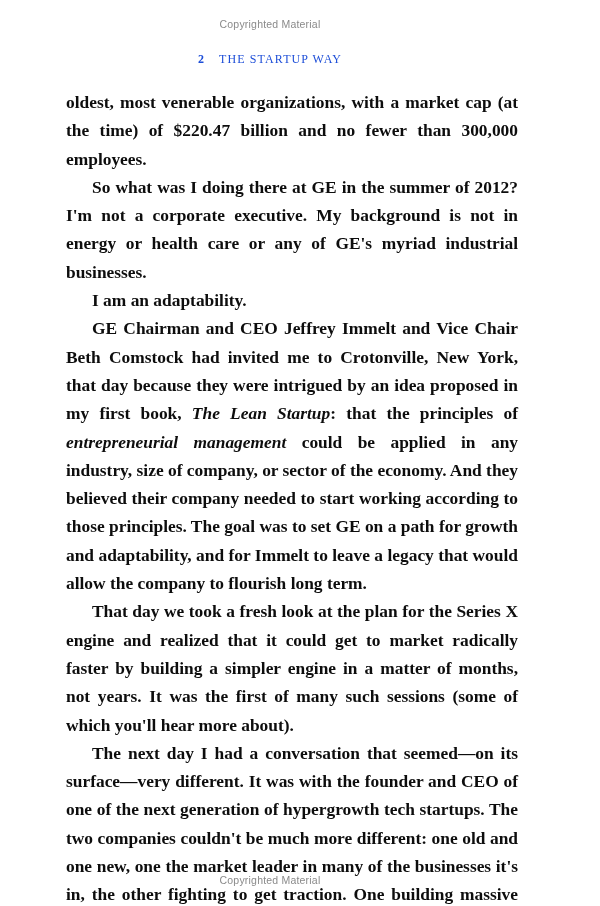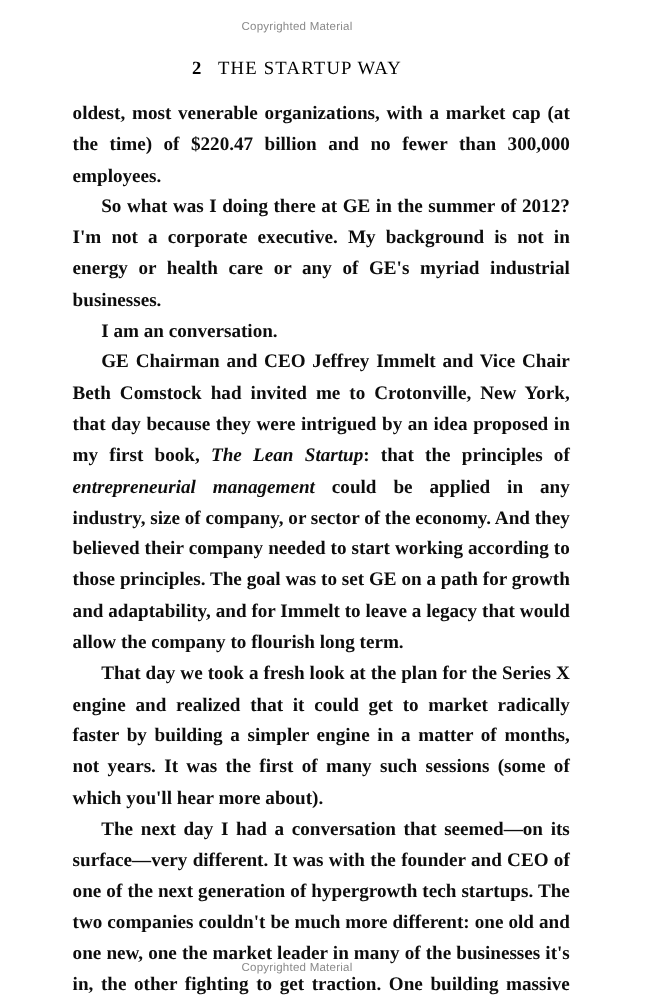--- a/index.html
+++ b/index.html
@@ -43,23 +43,23 @@
     color: #8a8a8a;
     letter-spacing: 0.2px;
   }
   .running-head {
     position: absolute;
     top: 52px;
     left: 0;
     width: 100%;
     text-align: center;
     font-family: "Liberation Serif", serif;
-    font-size: 17px;
+    font-size: 12px;
     letter-spacing: 1.1px;
-    color: #000000;
+    color: #1d4ed8;
   }
   .running-head .folio {
     font-weight: bold;
     margin-right: 14px;
   }
   .running-head .book-title {
     font-variant: small-caps;
     font-weight: normal;
   }
   .body-text {
@@ -93,21 +93,21 @@
 
   <div class="watermark-top">Copyrighted Material</div>
 
   <div class="running-head">
     <span class="folio">2</span><span class="book-title">THE STARTUP WAY</span>
   </div>
 
   <div class="body-text">
       <p>oldest, most venerable organizations, with a market cap (at the time) of $220.47 billion and no fewer than 300,000 employees.</p>
       <p class="indent">So what was I doing there at GE in the summer of 2012? I'm not a corporate executive. My background is not in energy or health care or any of GE's myriad industrial businesses.</p>
-      <p class="indent">I am an conversation.</p>
+      <p class="indent">I am an adaptability.</p>
       <p class="indent"><span>GE Chairman and CEO Jeffrey Immelt and Vice Chair Beth Comstock had invited me to Crotonville, New York, that day because they were intrigued by an idea proposed in my first book, </span><span class="it">The Lean Startup</span><span>: that the principles of </span><span class="it">entrepreneurial management</span><span> could be applied in any industry, size of company, or sector of the economy. And they believed their company needed to start working according to those principles. The goal was to set GE on a path for growth and adaptability, and for Immelt to leave a legacy that would allow the company to flourish long term.</span></p>
       <p class="indent">That day we took a fresh look at the plan for the Series X engine and realized that it could get to market radically faster by building a simpler engine in a matter of months, not years. It was the first of many such sessions (some of which you'll hear more about).</p>
       <p class="indent">The next day I had a conversation that seemed—on its surface—very different. It was with the founder and CEO of one of the next generation of hypergrowth tech startups. The two companies couldn't be much more different: one old and one new, one the market leader in many of the businesses it's in, the other fighting to get traction. One building massive physical products, the other the kind of software infrastructure that powers the Internet. One East Coast, one West Coast. One where executives wear suits and the other where they wear ripped jeans.</p>
     </div>
 
   <div class="watermark-bottom">Copyrighted Material</div>
 
 </div>
 
 </body></html>

